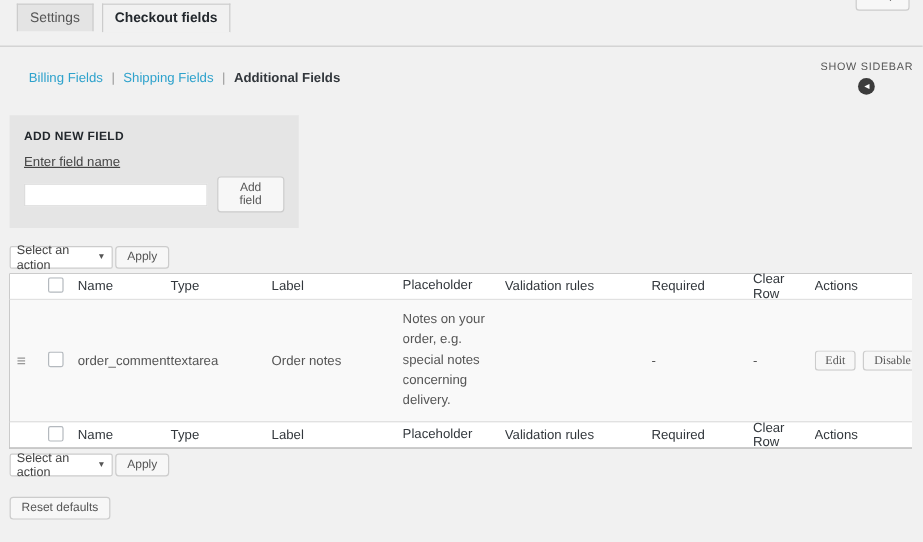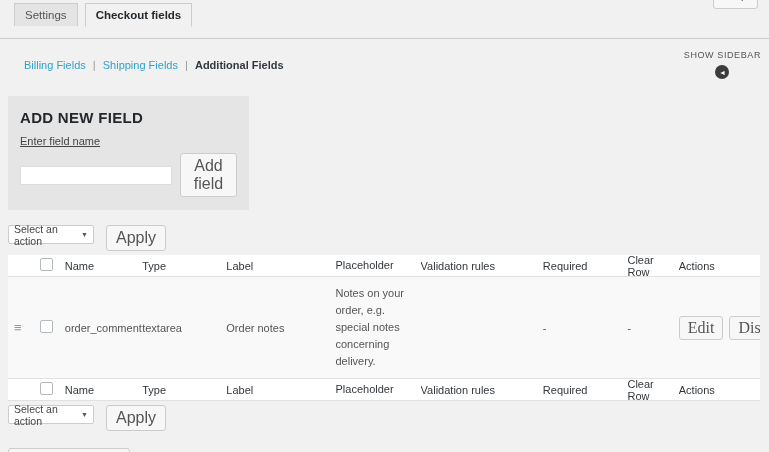--- a/index.html
+++ b/index.html
@@ -57,44 +57,44 @@
     display:flex; align-items:center; justify-content:center;
     font-size:7px; line-height:1;
   }
   
   .panel {
     margin:17px 0 0 8px;
     width:241px;
     background:#e5e5e5;
     padding:13px 12px 13px 12px;
   }
-  .panel-title { font-size:15px; font-weight:bold; color:#23282d; letter-spacing:.3px; }
+  .panel-title { font-size:10px; font-weight:bold; color:#23282d; letter-spacing:.3px; }
   .panel-label { margin-top:9px; font-size:11px; color:#444;text-decoration:underline; }
   .panel-form { margin-top:6px; display:flex; align-items:center; gap:8px; }
   .panel-input {
     width:163px; height:19px;
     border:1px solid #ddd; background:#fff;
     padding:0 4px; font-size:11px;
     font-family:inherit;
   }
   
   .btn-secondary {
     display:inline-block;
     background:#f7f7f7; border:1px solid #ccc; border-radius:3px;
-    color:#555; font-size:16px; padding:3px 9px; cursor:pointer;
+    color:#555; font-size:10px; padding:3px 9px; cursor:pointer;
     font-family:inherit;
   }
   .btn-primary {
     display:inline-block;
     background:#0073aa; border:1px solid #006799; border-radius:3px;
     color:#fff; font-size:11px; padding:4px 10px; cursor:pointer;
     font-family:inherit;
   }
   
-  .bulkbar { margin:15px 0 4px 8px; display:flex; gap:12px; }
+  .bulkbar { margin:15px 0 4px 8px; display:flex; gap:2px; }
   .bulkbar.bottom { margin:4px 0 0 8px; }
   .select-box {
     display:inline-flex; align-items:center; justify-content:space-between;
     width:86px; height:19px;
     background:#fff; border:1px solid #ccc; border-radius:2px;
     padding:0 5px; font-size:10.5px; color:#444; cursor:pointer;
   }
   .select-box .arrow { font-size:7px; color:#555; margin-left:4px; }
   
   .fields-table { margin-left:8px; width:752px; background:#404040; border-bottom:1px solid #e1e1e1; }

